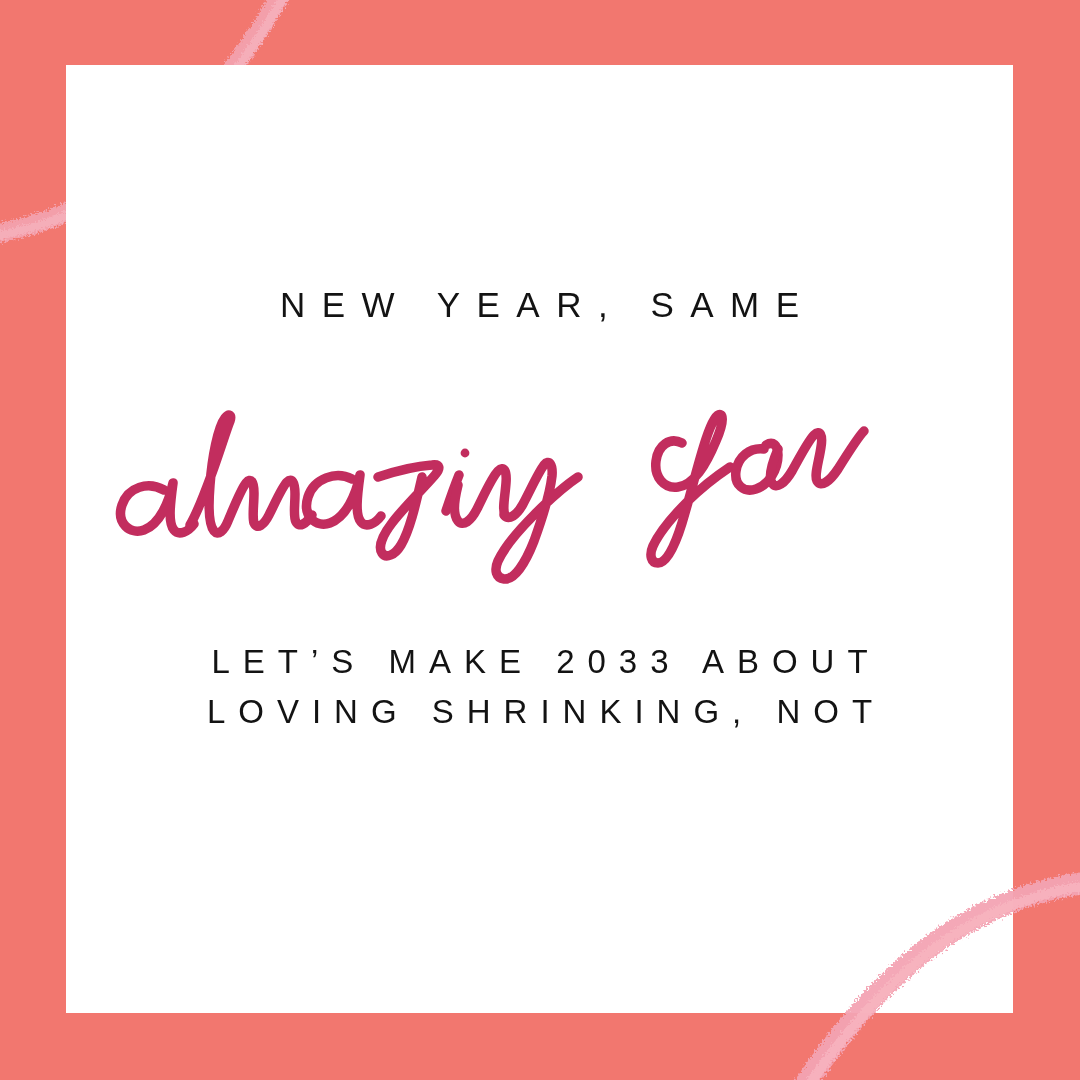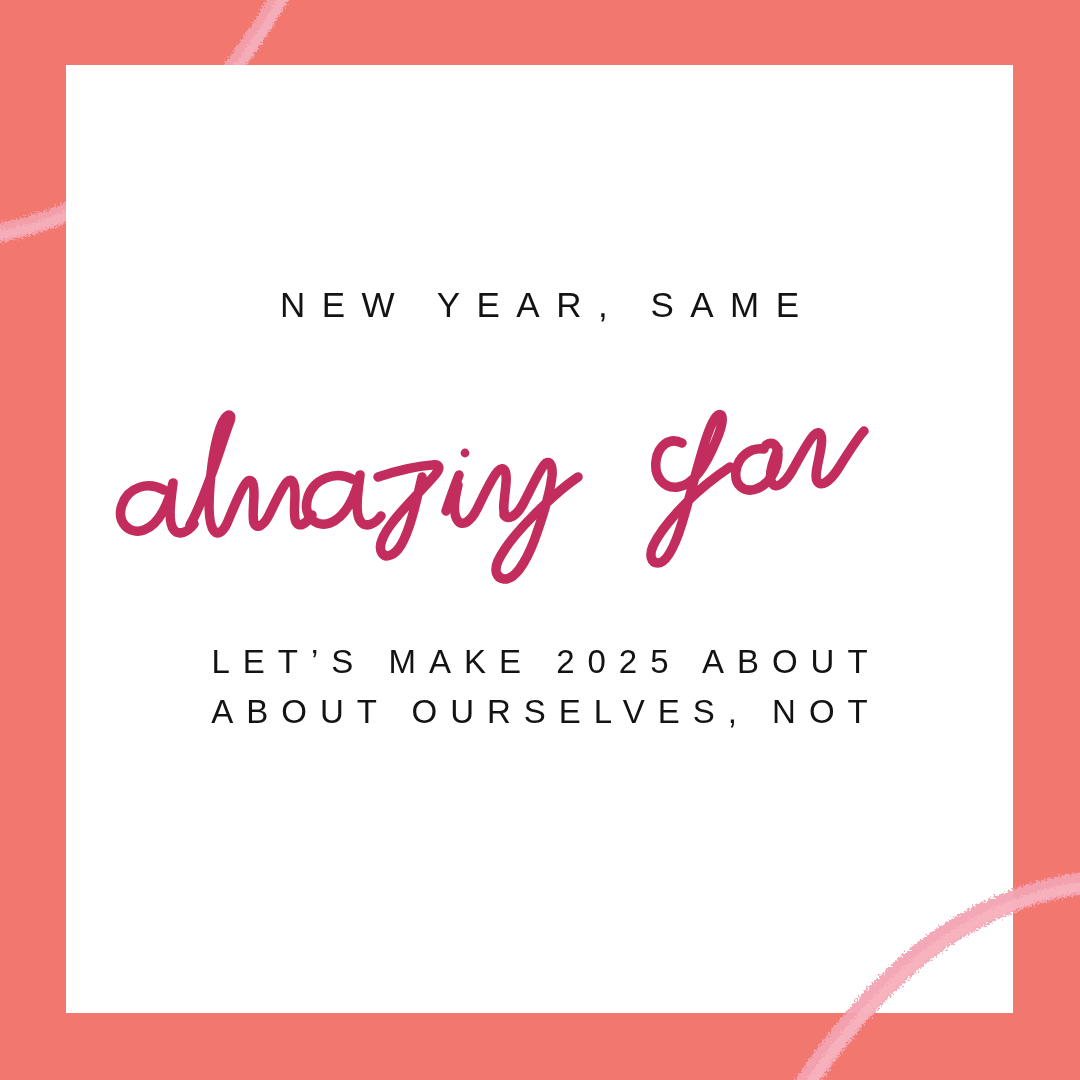--- a/index.html
+++ b/index.html
@@ -165,18 +165,18 @@
                    C 703 120 712 104 712 90 C 712 80 707 76 700 80"></path>
 
           <path d="M 712 84 C 706 98 702 112 706 118 C 710 125 719 118 726 106
                    C 734 92 742 76 748 70 C 754 64 757 70 755 82 C 753 96 748 110 751 116
                    C 755 123 764 116 772 104 C 782 88 792 72 798 66"></path>
         </g>
       </svg>
     </div>
 
     <div class="subcopy">
-      <span class="line">LET’S MAKE 2025 ABOUT</span>
-      <span class="line">ABOUT OURSELVES, NOT</span>
+      <span class="line">LET’S MAKE 2033 ABOUT</span>
+      <span class="line">LOVING SHRINKING, NOT</span>
     </div>
 
   </div>
 </div>
 
 </body></html>

